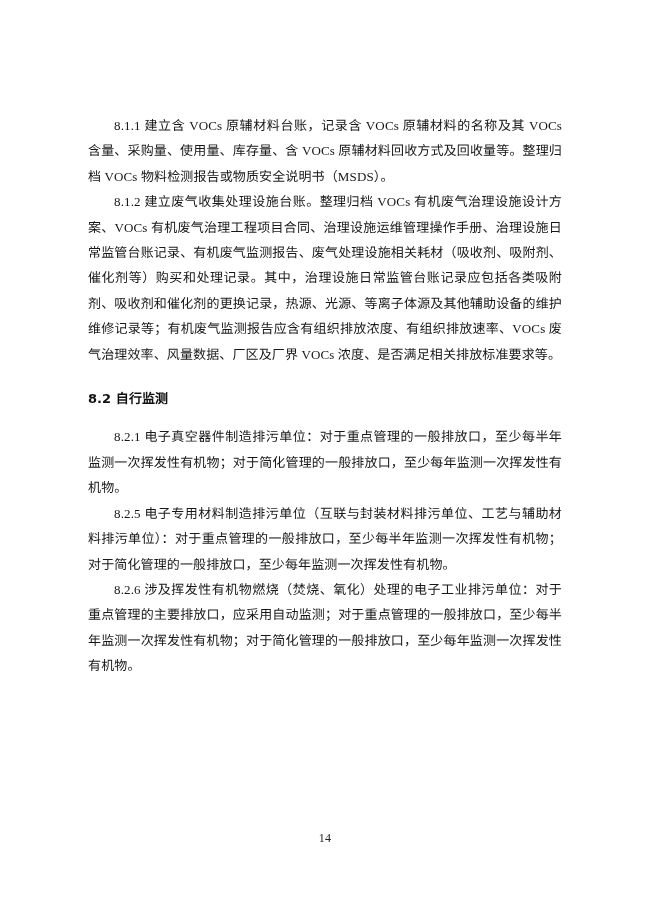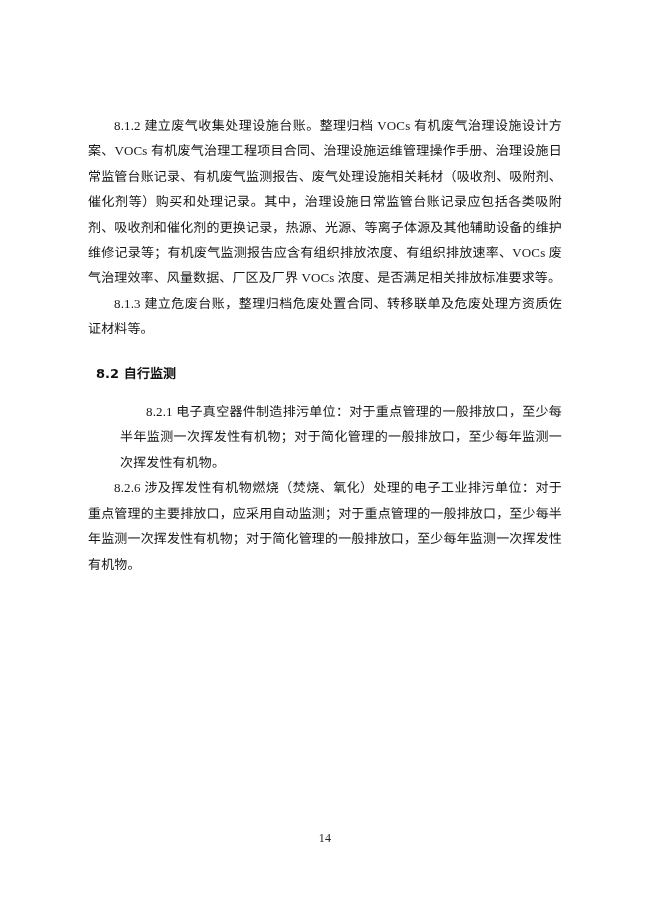--- a/index.html
+++ b/index.html
@@ -35,35 +35,34 @@
     font-size: 13.0px;
     line-height: 25.4px;
     text-align: justify;
     text-justify: inter-ideograph;
     text-indent: 2em;
     letter-spacing: 0.01em;
     font-family: "Liberation Serif", "DejaVu Serif", serif;
     color: #17171a;
   }
   .heading {
-    margin: 8px;
+    margin: 0;
     font-size: 13.0px;
     line-height: 25.4px;
     font-weight: bold;
     font-family: "DejaVu Sans", "Liberation Sans", sans-serif;
     color: #111114;
     text-indent: 0;
     letter-spacing: 0.005em;
   }
   .gap-before-heading {
     margin-top: 19px;
   }
   .gap-after-heading {
     margin-top: 13px;
-    margin-left: 32px;
   }
   #footer {
     position: absolute;
     left: 0;
     top: 828px;
     width: 650px;
     text-align: center;
   }
   .page-number {
     font-size: 12px;
@@ -72,32 +71,33 @@
     letter-spacing: 0.02em;
   }
 </style>
 </head>
 <body>
 
 <div id="page">
 
   <div id="content">
 
+    <p class="para">8.1.1  建立含 VOCs 原辅材料台账，记录含 VOCs 原辅材料的名称及其 VOCs 含量、采购量、使用量、库存量、含 VOCs 原辅材料回收方式及回收量等。整理归档 VOCs 物料检测报告或物质安全说明书（MSDS）。</p>
 
     <p class="para">8.1.2  建立废气收集处理设施台账。整理归档 VOCs 有机废气治理设施设计方案、VOCs 有机废气治理工程项目合同、治理设施运维管理操作手册、治理设施日常监管台账记录、有机废气监测报告、废气处理设施相关耗材（吸收剂、吸附剂、催化剂等）购买和处理记录。其中，治理设施日常监管台账记录应包括各类吸附剂、吸收剂和催化剂的更换记录，热源、光源、等离子体源及其他辅助设备的维护维修记录等；有机废气监测报告应含有组织排放浓度、有组织排放速率、VOCs 废气治理效率、风量数据、厂区及厂界 VOCs 浓度、是否满足相关排放标准要求等。</p>
 
-    <p class="para">8.1.3  建立危废台账，整理归档危废处置合同、转移联单及危废处理方资质佐证材料等。</p>
 
     <p class="heading gap-before-heading">8.2  自行监测</p>
 
     <p class="para gap-after-heading">8.2.1  电子真空器件制造排污单位：对于重点管理的一般排放口，至少每半年监测一次挥发性有机物；对于简化管理的一般排放口，至少每年监测一次挥发性有机物。</p>
 
 
 
 
+    <p class="para">8.2.5  电子专用材料制造排污单位（互联与封装材料排污单位、工艺与辅助材料排污单位）：对于重点管理的一般排放口，至少每半年监测一次挥发性有机物；对于简化管理的一般排放口，至少每年监测一次挥发性有机物。</p>
 
     <p class="para">8.2.6  涉及挥发性有机物燃烧（焚烧、氧化）处理的电子工业排污单位：对于重点管理的主要排放口，应采用自动监测；对于重点管理的一般排放口，至少每半年监测一次挥发性有机物；对于简化管理的一般排放口，至少每年监测一次挥发性有机物。</p>
 
   </div>
 
   <div id="footer">
     <span class="page-number">14</span>
   </div>
 
 </div>

